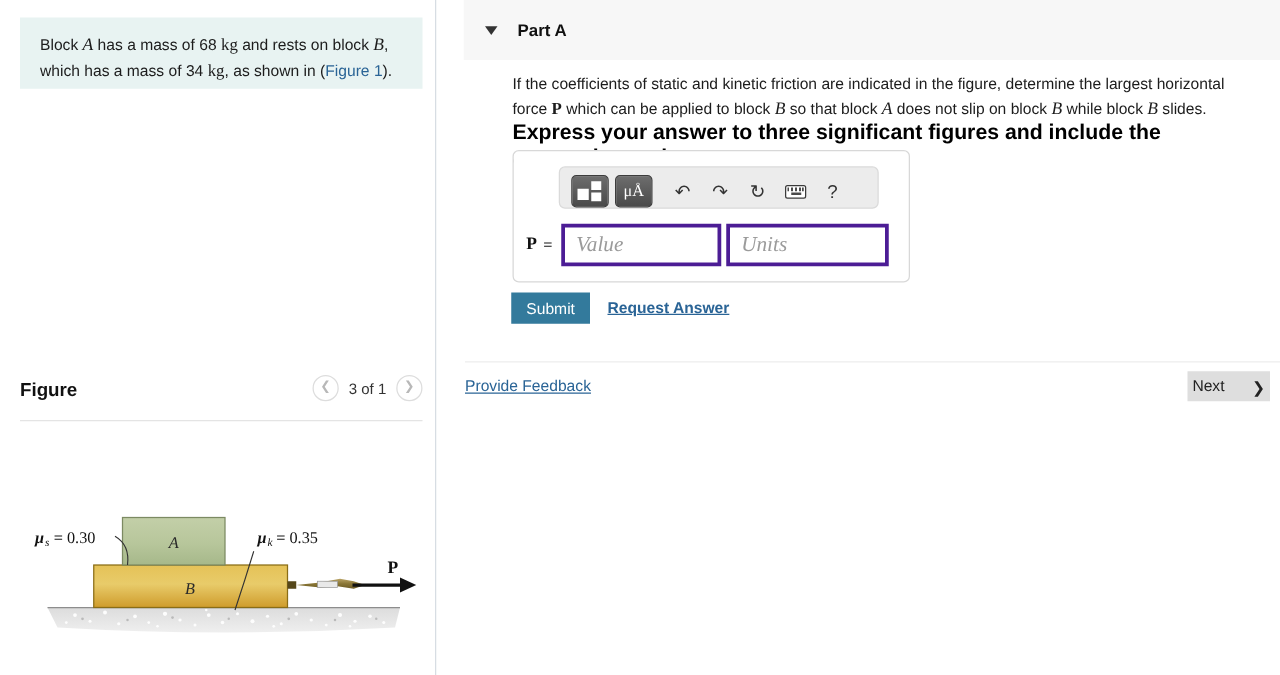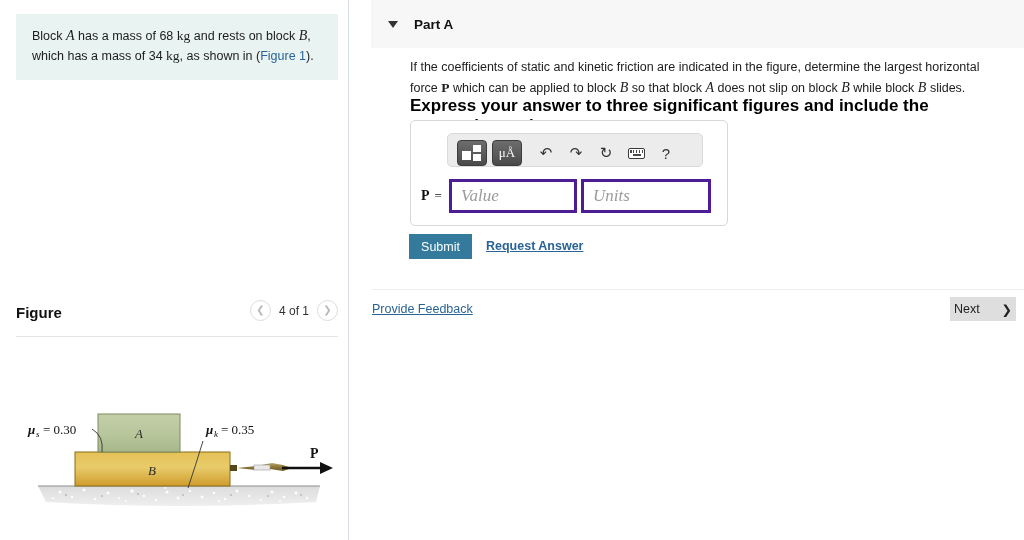--- a/index.html
+++ b/index.html
@@ -12,21 +12,21 @@
   }
   .page { position: relative; width: 1024px; height: 540px; overflow: hidden; background:#fff; }
 
   
   .left-col {
     position: absolute; left: 0; top: 0; width: 349px; height: 540px;
     border-right: 1px solid #d7dde3; background: #fff;
   }
   .problem-box {
     position: absolute; left: 16px; top: 14px; width: 322px;
-    background: #e8f3f2; padding: 12px 14px 14px 16px;
+    background: #e8f3f2; padding: 12px 14px 4px 16px;
     font-size: 12.5px; color: #1c1c1c; line-height: 1.45;
   }
   .mi { font-family: "Liberation Serif", serif; font-style: italic; font-size: 14px; }
   .mr { font-family: "Liberation Serif", serif; font-style: normal; font-size: 13.5px; }
   .figlink { color: #2a6496; cursor: pointer; }
 
   .figure-header {
     position: absolute; left: 16px; top: 300px; width: 322px; height: 30px;
   }
   .figure-title {
@@ -169,21 +169,21 @@
       <span>Block </span><span class="mi">A</span><span> has a mass of </span><span>68</span>&nbsp;<span class="mr">kg</span><span> and rests on block </span><span class="mi">B</span><span>,</span><br>
       <span>which has a mass of </span><span>34</span>&nbsp;<span class="mr">kg</span><span>, as shown in (</span><span class="figlink">Figure 1</span><span>).</span>
     </div>
 
     <div class="figure-header">
       <div class="figure-title">Figure</div>
       <div class="pager">
         <div class="pager-btn">
           <span>❮</span>
         </div>
-        <div class="pager-label">4 of 1</div>
+        <div class="pager-label">3 of 1</div>
         <div class="pager-btn">
           <span>❯</span>
         </div>
       </div>
     </div>
     <div class="figure-rule"></div>
 
     <div class="figure-canvas">
       <svg width="320" height="120" viewBox="0 0 320 120">
         <defs>

